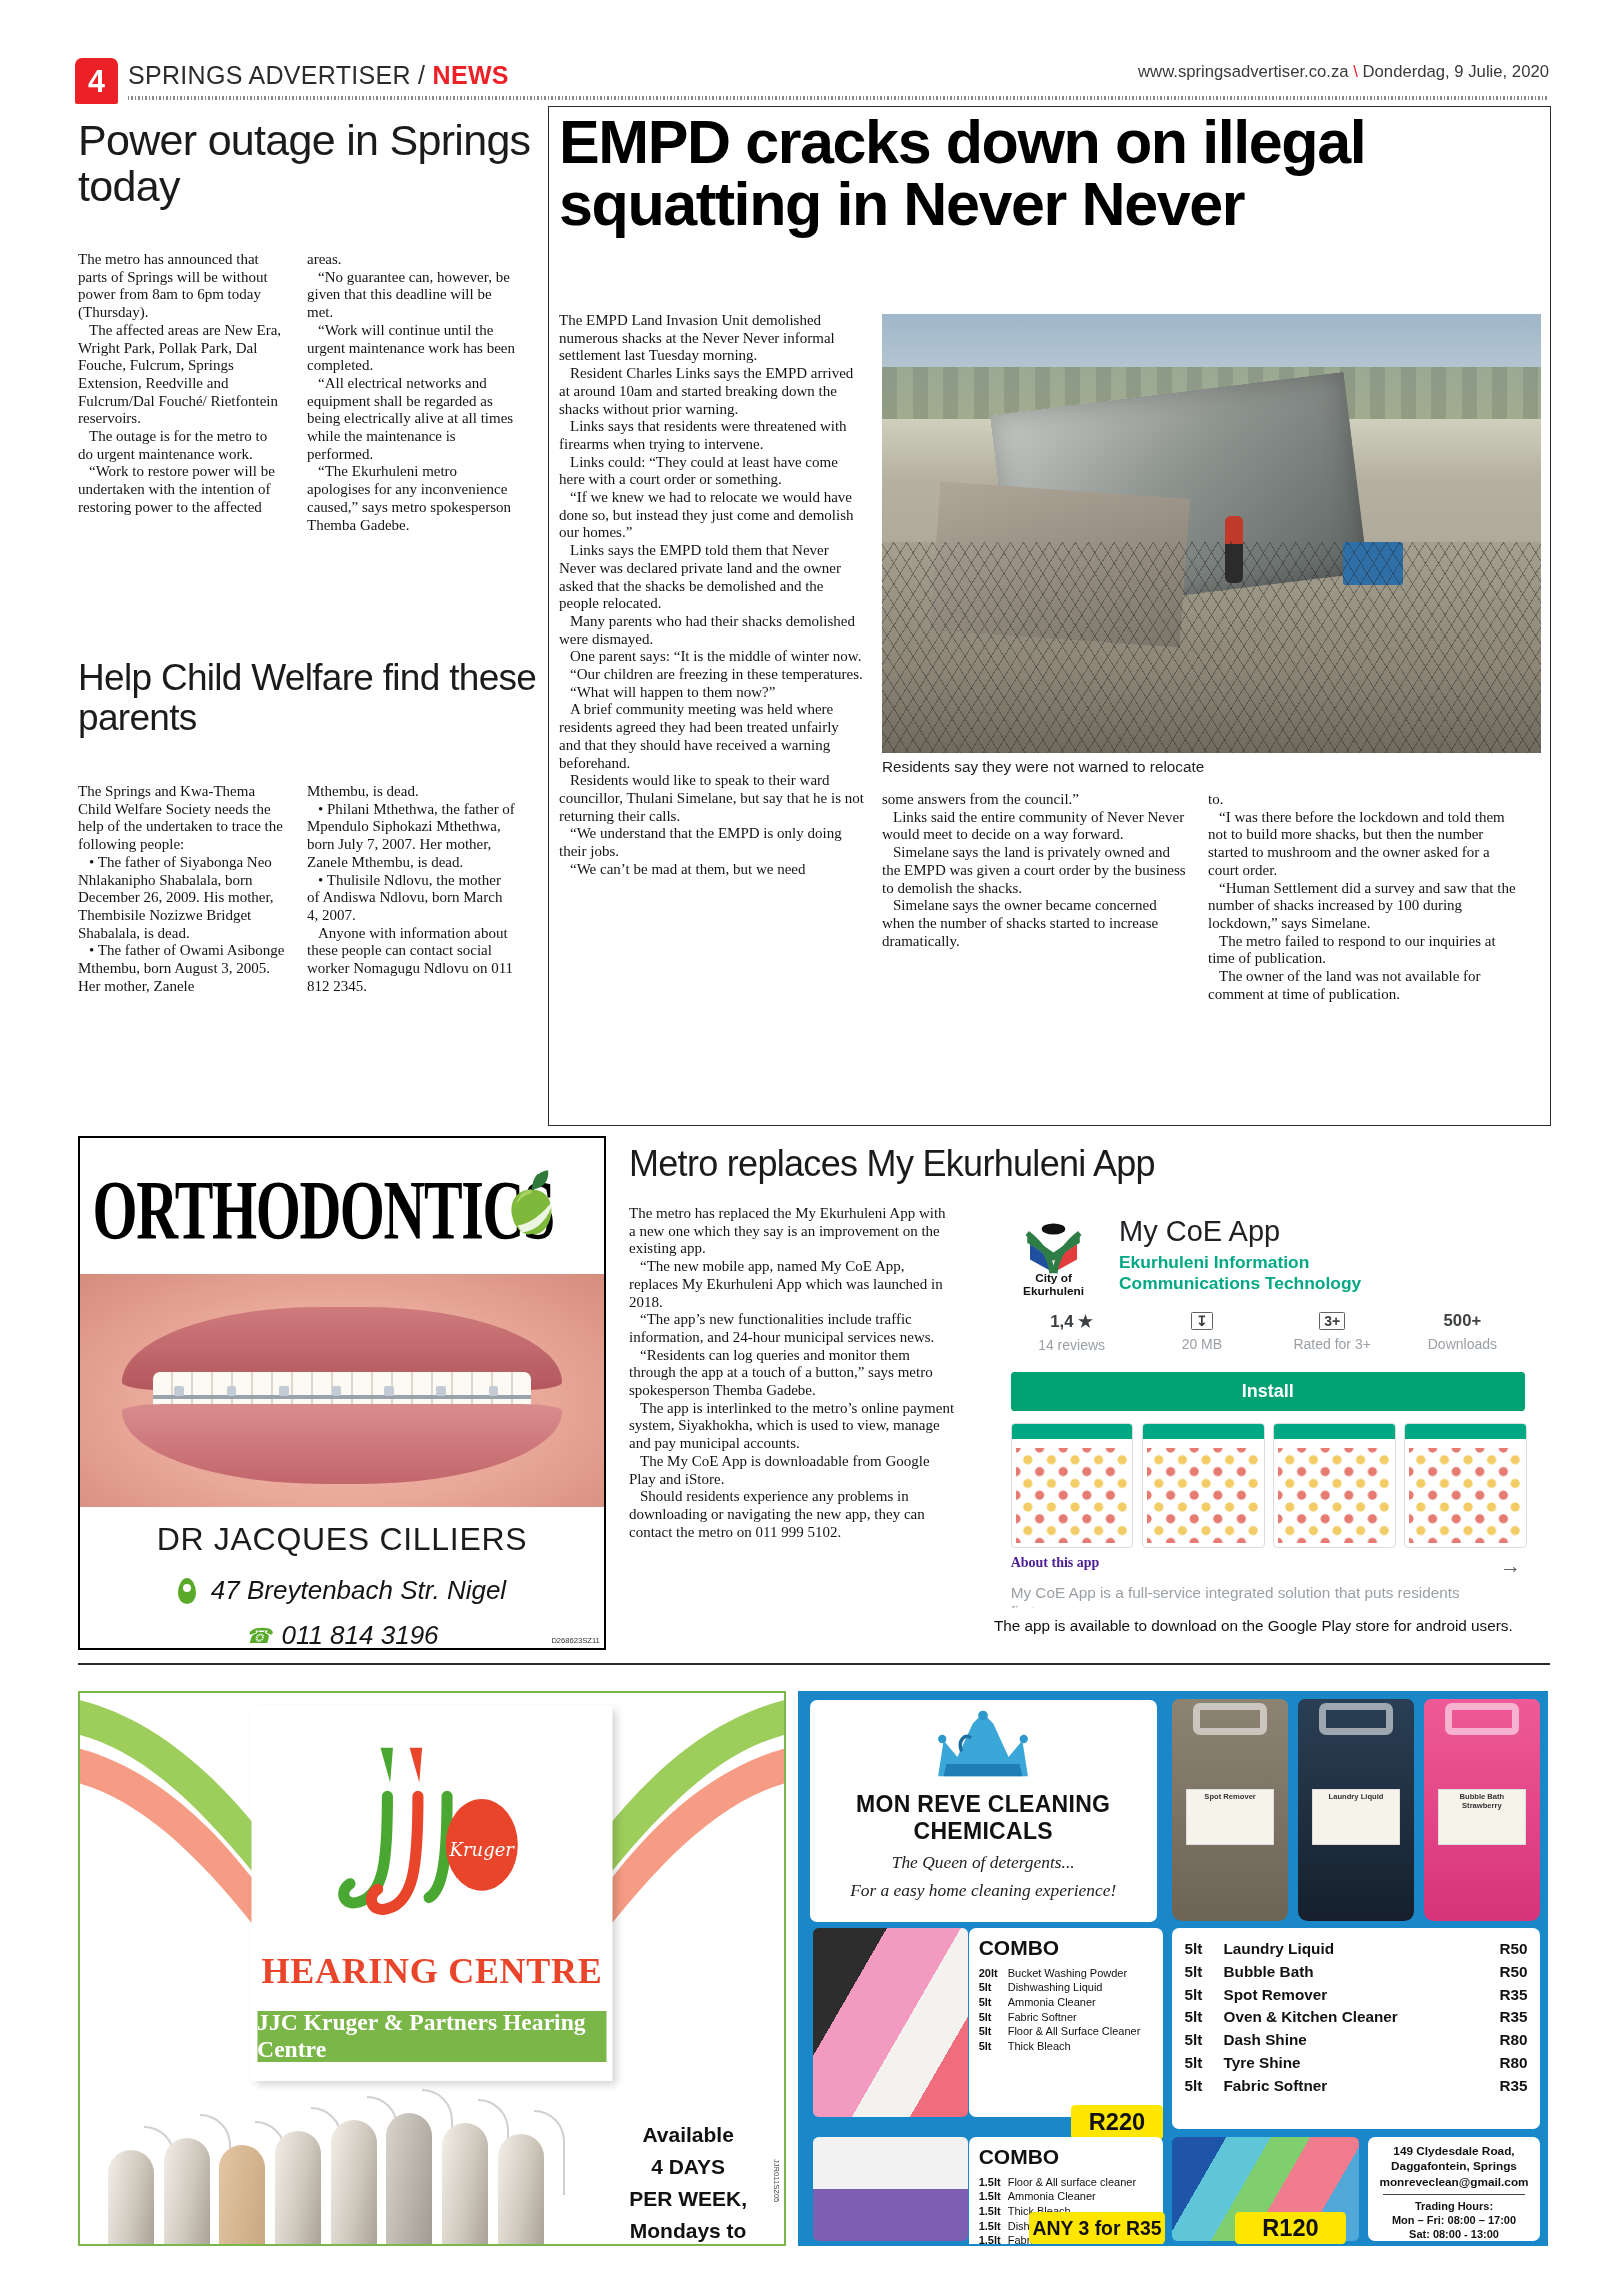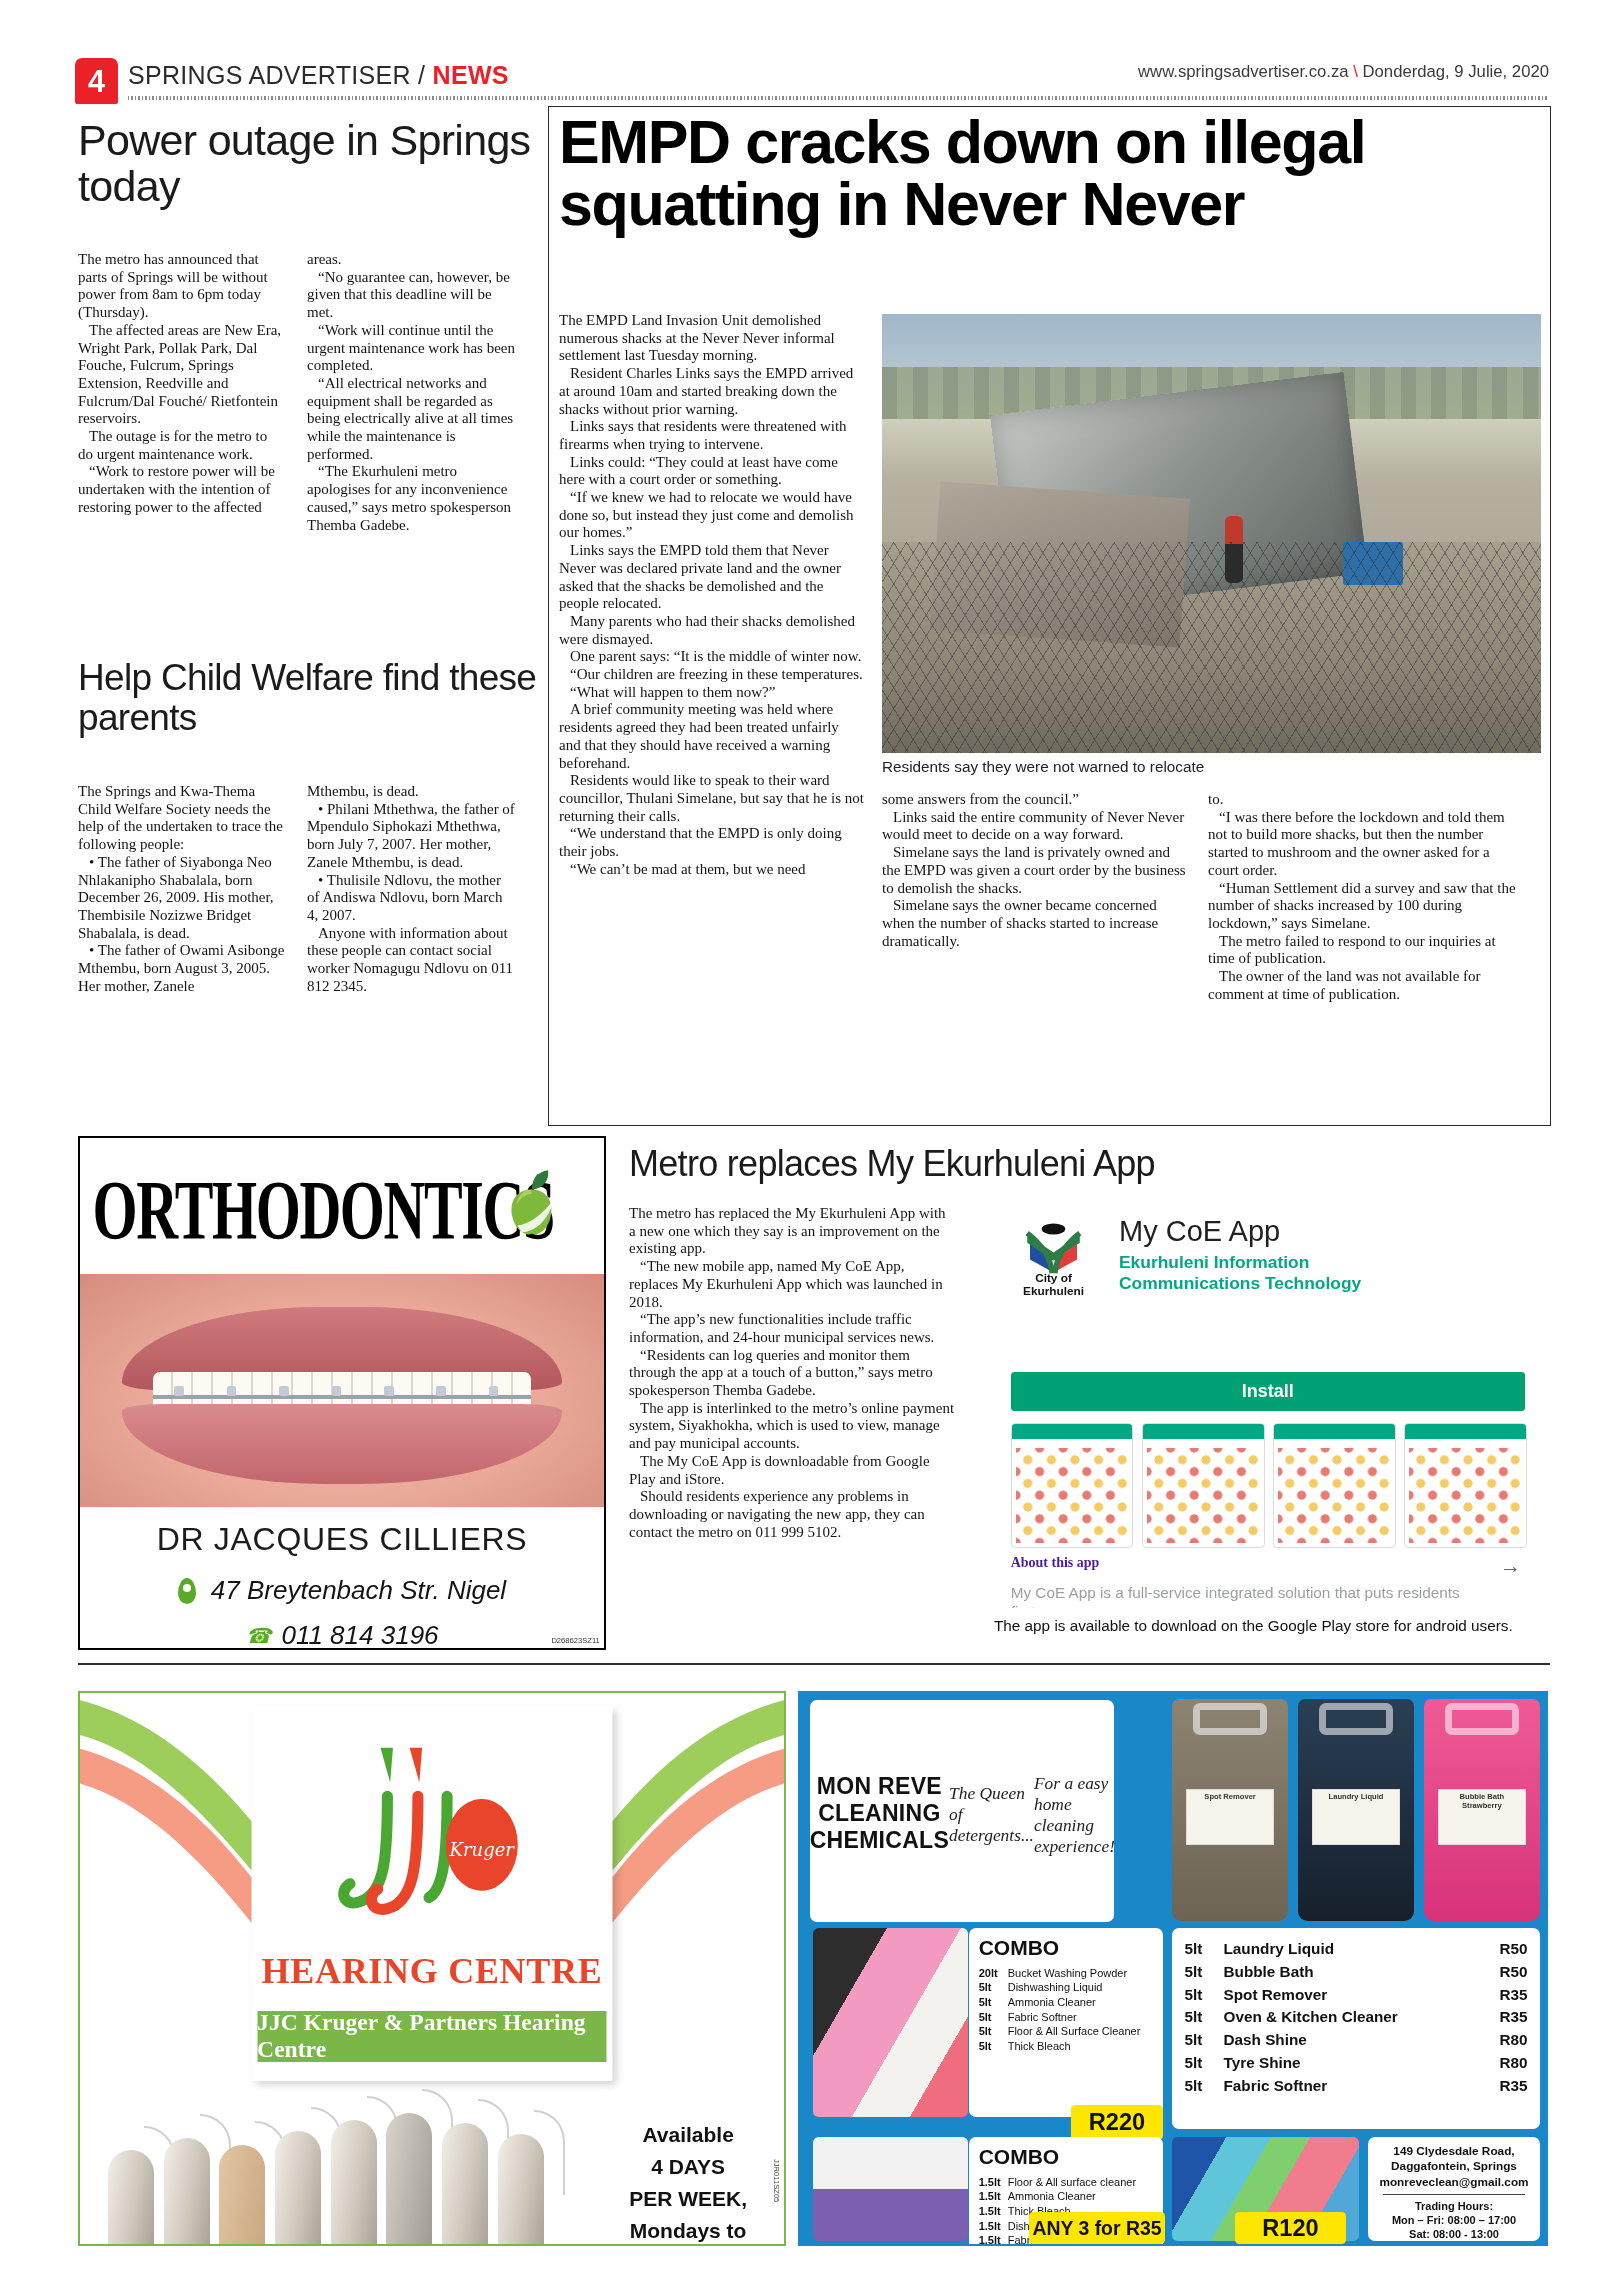--- a/index.html
+++ b/index.html
@@ -332,22 +332,22 @@
     font-family: "Liberation Sans", sans-serif; font-size: 7.6px; color: #444;
     writing-mode: vertical-rl;
   }
 
   
   .mr-ad {
     position: absolute; left: 798px; top: 1691px; width: 750px; height: 555px;
     background: #1a87c8; border: 2.1px solid #1a87c8; overflow: hidden;
   }
   .mr-card { background: #fff; border-radius: 7px; position: absolute; }
-  .mr-head { left: 9.7px; top: 7px; width: 304px; height: 222px;
-     display:flex; flex-direction:row; align-items:center; justify-content:flex-start; }
+  .mr-head { left: 9.7px; top: 7px; width: 347px; height: 222px;
+     display:flex; flex-direction:column; align-items:center; justify-content:flex-start; }
   .mr-crown { width: 104px; height: 76px; margin-top: 9.7px; }
   .mr-brand {
     font-family: "Liberation Sans", sans-serif; font-weight: bold;
     font-size: 23px; color: #111; margin-top: 5.6px; letter-spacing: 0.3px; text-align:center;
   }
   .mr-tag1, .mr-tag2 {
     font-family: "Liberation Serif", serif; font-style: italic;
     font-size: 17.4px; color: #222; margin-top: 7px;
   }
   .mr-bottles { position: absolute; left: 372px; top: 5.6px; width: 368px; height: 222px; display:flex; gap: 9.7px; }
@@ -545,20 +545,38 @@
     <path d="M98 20 C80 34 64 54 62 78" stroke="#2f7d46" stroke-width="8" fill="none"></path>
   </svg>
   <div style="position:absolute;left:18px;top:78px;width:83px;text-align:center;font-family:'Liberation Sans',sans-serif;font-weight:bold;font-size:11.8px;color:#111;line-height:12.5px;">
     <div>City of</div>
     <div>Ekurhuleni</div>
   </div>
   <div class="ps-title">My CoE App</div>
   <div class="ps-dev">
     <div>Ekurhuleni Information</div>
     <div>Communications Technology</div>
+  </div>
+  <div class="ps-stats">
+    <div class="ps-stat">
+      <div class="big"><span>1,4</span> <span>★</span></div>
+      <div class="sub">14 reviews</div>
+    </div>
+    <div class="ps-stat">
+      <div class="big"><span class="badge-box">↧</span></div>
+      <div class="sub">20 MB</div>
+    </div>
+    <div class="ps-stat">
+      <div class="big"><span class="badge-box">3+</span></div>
+      <div class="sub">Rated for 3+</div>
+    </div>
+    <div class="ps-stat">
+      <div class="big">500+</div>
+      <div class="sub">Downloads</div>
+    </div>
   </div>
   <div class="ps-install">Install</div>
   <div class="ps-thumbs">
     <div class="ps-thumb">
         <div class="tbar"></div>
         <div class="tgrid"></div>
       </div>
     <div class="ps-thumb">
         <div class="tbar"></div>
         <div class="tgrid"></div>

